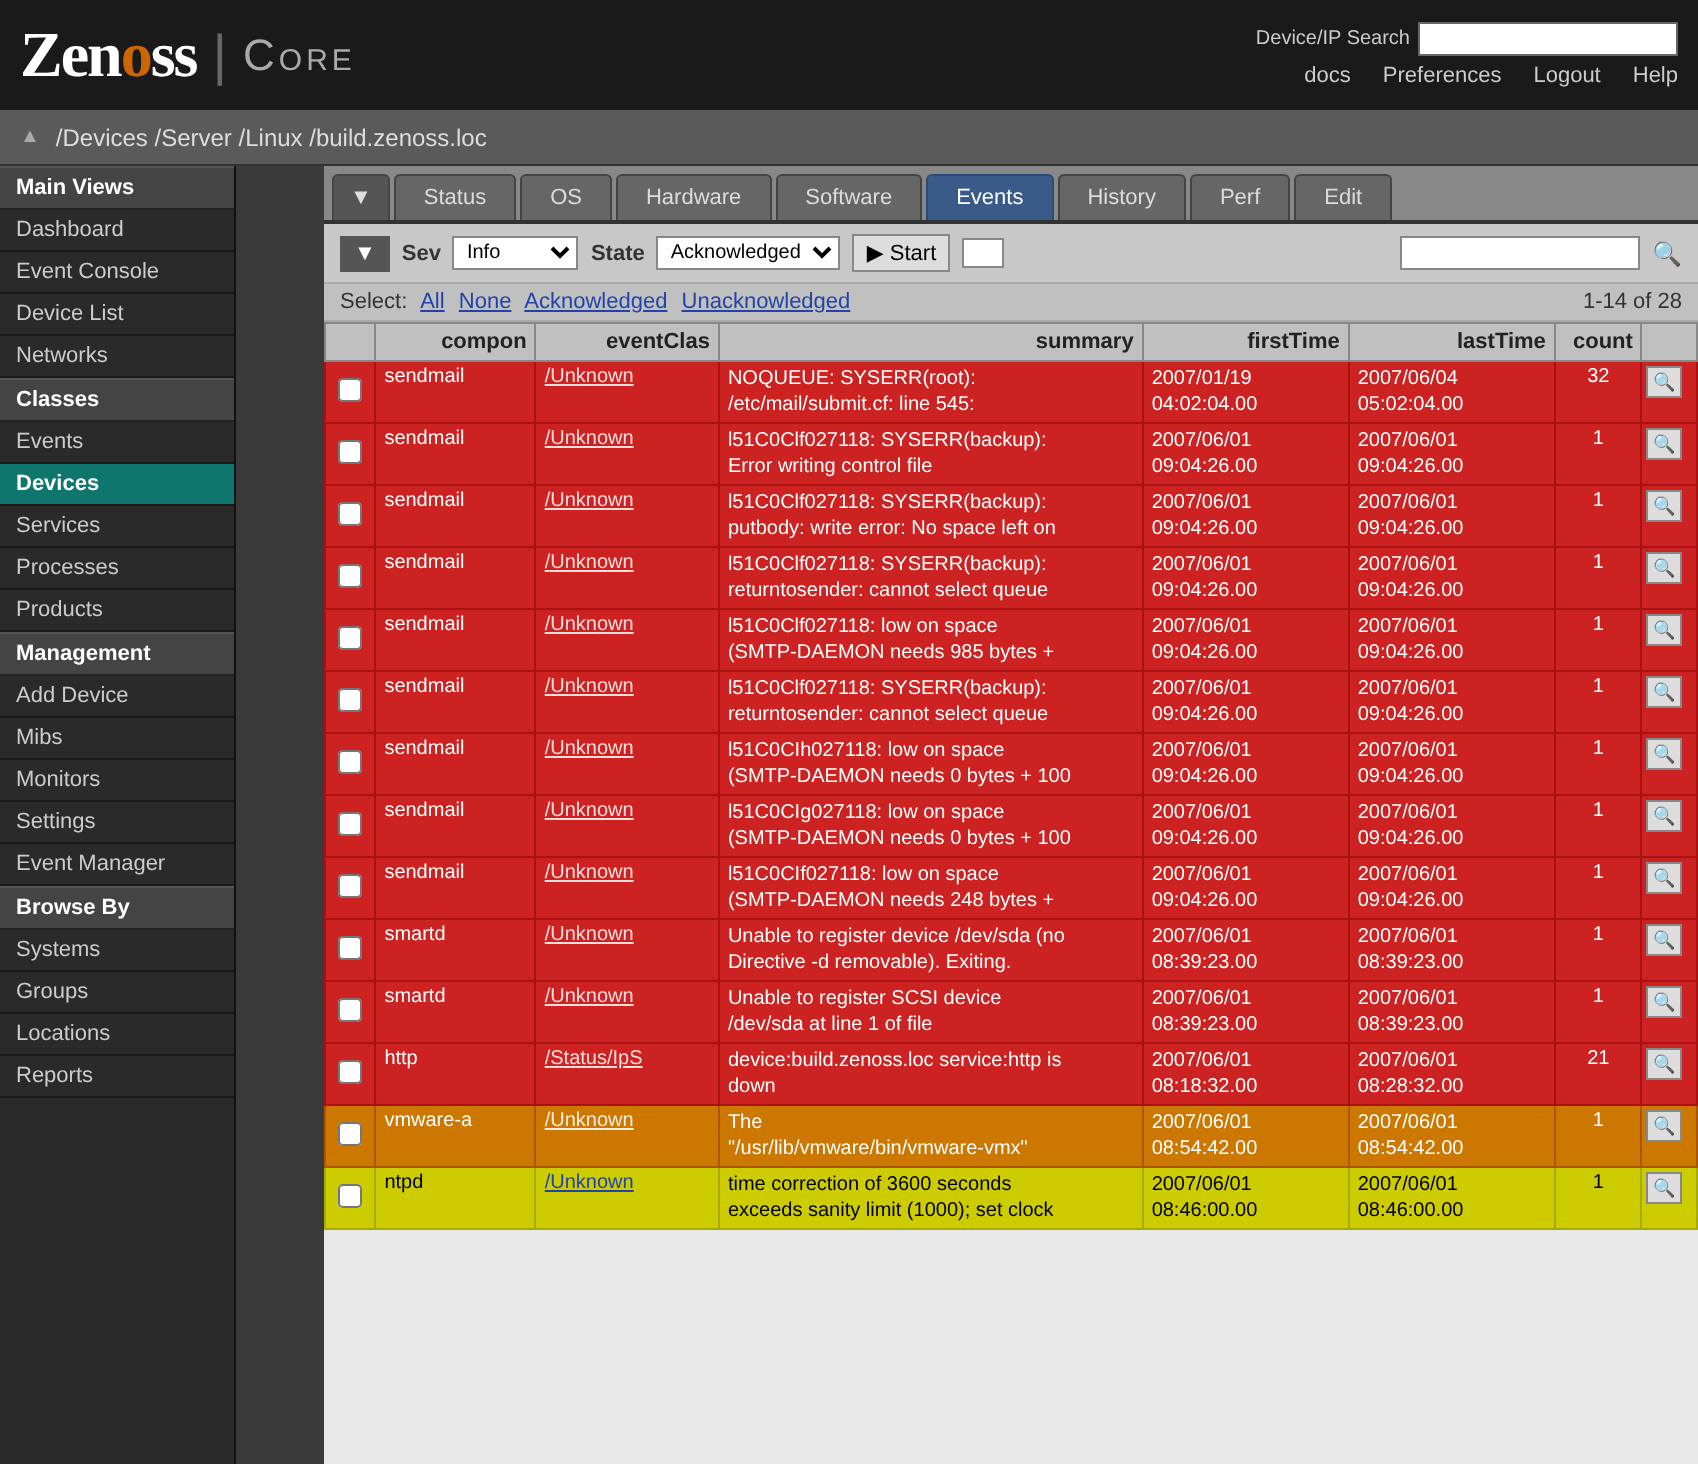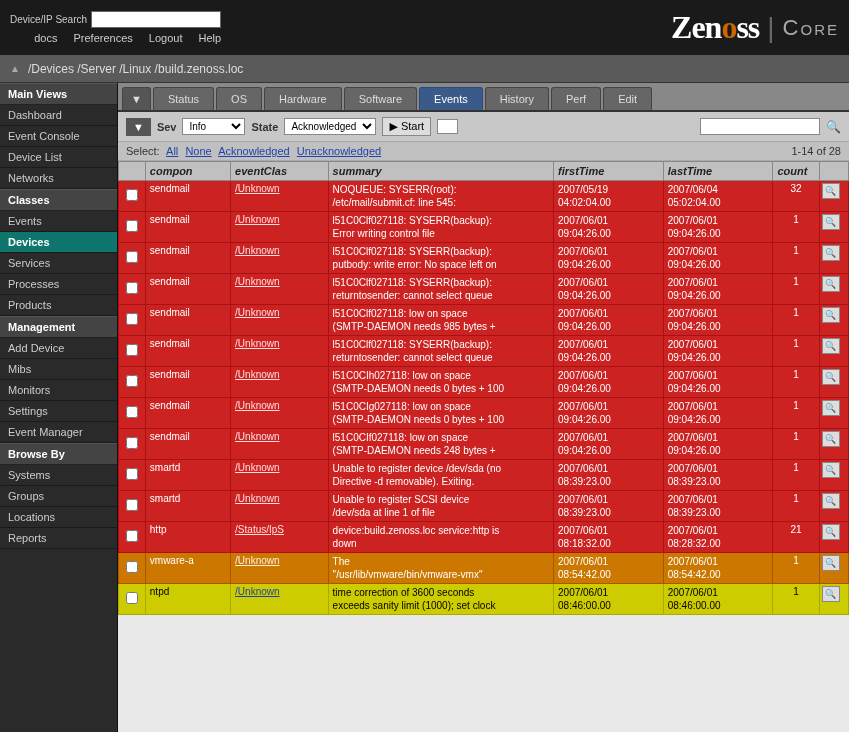--- a/index.html
+++ b/index.html
@@ -16,21 +16,21 @@
     #search-bar { display: flex; align-items: center; gap: 4px; }
     #search-input { background: #fff; color: #000; border: 1px solid #666; padding: 2px 4px; width: 120px; font-size: 10px; }
     #nav-links { display: flex; gap: 16px; }
     #nav-links a { color: #ccc; text-decoration: none; font-size: 11px; cursor: pointer; }
 
     
     #breadcrumb-bar { background: #5a5a5a; height: 28px; display: flex; align-items: center; padding: 0 10px; border-bottom: 1px solid #333; }
     #breadcrumb-bar .arrow { color: #aaa; margin-right: 8px; font-size: 10px; cursor: pointer; }
 
     
-    #main { display: flex; height: calc(732px - 55px - 28px); }
+    #main { display: flex; height: calc(732px - 55px - 28px); gap: 44px; }
 
     
     #sidebar { width: 118px; background: #2a2a2a; border-right: 1px solid #111; overflow-y: auto; flex-shrink: 0; }
     .sidebar-section { margin-bottom: 0; }
     .sidebar-section-title { background: #444; color: #fff; padding: 4px 8px; font-size: 11px; font-weight: bold; border-bottom: 1px solid #222; border-top: 1px solid #555; }
     .sidebar-item { padding: 4px 8px; color: #ccc; cursor: pointer; font-size: 11px; border-bottom: 1px solid #1a1a1a; }
     .sidebar-item.active { background: #0f766e; color: #fff; font-weight: bold; }
 
     
     #content { flex: 1; background: #d0d0d0; overflow: hidden; display: flex; flex-direction: column; }
@@ -49,51 +49,51 @@
     .filter-dropdown-btn { background: #555; color: #fff; border: none; padding: 2px 6px; font-size: 10px; cursor: pointer; display: flex; align-items: center; gap: 2px; }
 
     
     #select-bar { background: #c0c0c0; padding: 3px 8px; display: flex; align-items: center; justify-content: space-between; border-bottom: 1px solid #aaa; font-size: 11px; color: #333; }
     #select-bar a { color: #2244aa; text-decoration: underline; cursor: pointer; margin-right: 4px; }
 
     
     #events-table-wrapper { flex: 1; overflow-y: auto; overflow-x: hidden; }
     #events-table { width: 100%; border-collapse: collapse; table-layout: fixed; }
     #events-table thead tr { background: #b0b0b0; }
-    #events-table th { padding: 3px 4px; border: 1px solid #888; font-size: 11px; font-weight: bold; color: #222; text-align: left; background: #c0c0c0; white-space: nowrap; overflow: hidden; font-style: italic; }
+    #events-table th { padding: 3px 4px; border: 1px solid #888; font-size: 11px; font-weight: bold; color: #222; text-align: right; background: #c0c0c0; white-space: nowrap; overflow: hidden; }
     #events-table td { padding: 2px 4px; border: 1px solid #888; font-size: 10px; color: #000; vertical-align: top; overflow: hidden; }
     input[type="checkbox"] { width: 12px; height: 12px; }
 
     
     ::-webkit-scrollbar { width: 12px; }
     ::-webkit-scrollbar-track { background: #c0c0c0; }
     ::-webkit-scrollbar-thumb { background: #888; border: 1px solid #666; }
   </style>
 </head>
 <body>
 
 <div id="header">
+  <div id="logo">
+    <div id="logo-text">
+      <span style="color:#fff">Zen</span><span style="color:#cc6600">o</span><span style="color:#fff">ss</span>
+    </div>
+    <div id="logo-divider" style="color:#666;font-size:28px;margin:0 8px;">|</div>
+    <div id="logo-core" style="font-size:22px;color:#aaa;font-variant:small-caps;letter-spacing:2px;">Core</div>
+  </div>
   <div id="header-right">
     <div id="search-bar">
       <span style="color:#ccc;font-size:10px;">Device/IP Search</span>
       <input type="text" id="search-input" style="background: rgb(255, 255, 255); color: rgb(0, 0, 0); border: 1px solid rgb(102, 102, 102); padding: 2px 4px; width: 130px; font-size: 10px;">
     </div>
     <div id="nav-links" style="display:flex;gap:16px;">
       <a style="color:#ccc;text-decoration:none;font-size:11px;cursor:pointer;">docs</a>
       <a style="color:#ccc;text-decoration:none;font-size:11px;cursor:pointer;">Preferences</a>
       <a style="color:#ccc;text-decoration:none;font-size:11px;cursor:pointer;">Logout</a>
       <a style="color:#ccc;text-decoration:none;font-size:11px;cursor:pointer;">Help</a>
     </div>
-  </div>
-  <div id="logo">
-    <div id="logo-text">
-      <span style="color:#fff">Zen</span><span style="color:#cc6600">o</span><span style="color:#fff">ss</span>
-    </div>
-    <div id="logo-divider" style="color:#666;font-size:28px;margin:0 8px;">|</div>
-    <div id="logo-core" style="font-size:22px;color:#aaa;font-variant:small-caps;letter-spacing:2px;">Core</div>
   </div>
 </div>
 
 <div id="breadcrumb-bar">
   <span class="arrow" style="color:#aaa;margin-right:8px;font-size:10px;cursor:pointer;">▲</span>
   <span style="color:#ddd;font-size:12px;">/Devices /Server /Linux /build.zenoss.loc</span>
 </div>
 
 <div id="main">
 
@@ -207,21 +207,21 @@
               <th style="background:#c0c0c0;border:1px solid #888;padding:3px 4px;"></th>
             </tr>
           </thead>
           <tbody id="events-tbody">
           <tr style="background: rgb(204, 34, 34);">
                 <td style="border: 1px solid rgb(170, 17, 17); padding: 2px 4px; text-align: center; vertical-align: middle;"><input type="checkbox" style="width: 12px; height: 12px;"></td>
                 <td style="border: 1px solid rgb(170, 17, 17); padding: 2px 4px; color: rgb(255, 255, 255); font-size: 10px; vertical-align: top;">sendmail</td>
                 <td style="border: 1px solid rgb(170, 17, 17); padding: 2px 4px; font-size: 10px; vertical-align: top;"><a style="color: rgb(255, 221, 221); text-decoration: underline; cursor: pointer; font-size: 10px;">/Unknown</a></td>
                 <td style="border: 1px solid rgb(170, 17, 17); padding: 2px 4px; color: rgb(255, 255, 255); font-size: 10px; vertical-align: top; line-height: 1.3; white-space: pre-line;">NOQUEUE: SYSERR(root):
 /etc/mail/submit.cf: line 545:</td>
-                <td style="border: 1px solid rgb(170, 17, 17); padding: 2px 4px; color: rgb(255, 255, 255); font-size: 10px; vertical-align: top; white-space: pre-line; line-height: 1.3;">2007/05/19
+                <td style="border: 1px solid rgb(170, 17, 17); padding: 2px 4px; color: rgb(255, 255, 255); font-size: 10px; vertical-align: top; white-space: pre-line; line-height: 1.3;">2007/01/19
 04:02:04.00</td>
                 <td style="border: 1px solid rgb(170, 17, 17); padding: 2px 4px; color: rgb(255, 255, 255); font-size: 10px; vertical-align: top; white-space: pre-line; line-height: 1.3;">2007/06/04
 05:02:04.00</td>
                 <td style="border: 1px solid rgb(170, 17, 17); padding: 2px 4px; color: rgb(255, 255, 255); font-size: 10px; vertical-align: top; text-align: center;">32</td>
                 <td style="border: 1px solid rgb(170, 17, 17); padding: 2px; vertical-align: top; text-align: center;">
                   <button style="background: rgb(221, 221, 221); border: 1px solid rgb(136, 136, 136); width: 18px; height: 16px; cursor: pointer; font-size: 9px; color: rgb(51, 51, 51); padding: 0px; display: flex; align-items: center; justify-content: center;">🔍</button>
                 </td>
               </tr>
               <tr style="background: rgb(204, 34, 34);">
                 <td style="border: 1px solid rgb(170, 17, 17); padding: 2px 4px; text-align: center; vertical-align: middle;"><input type="checkbox" style="width: 12px; height: 12px;"></td>

